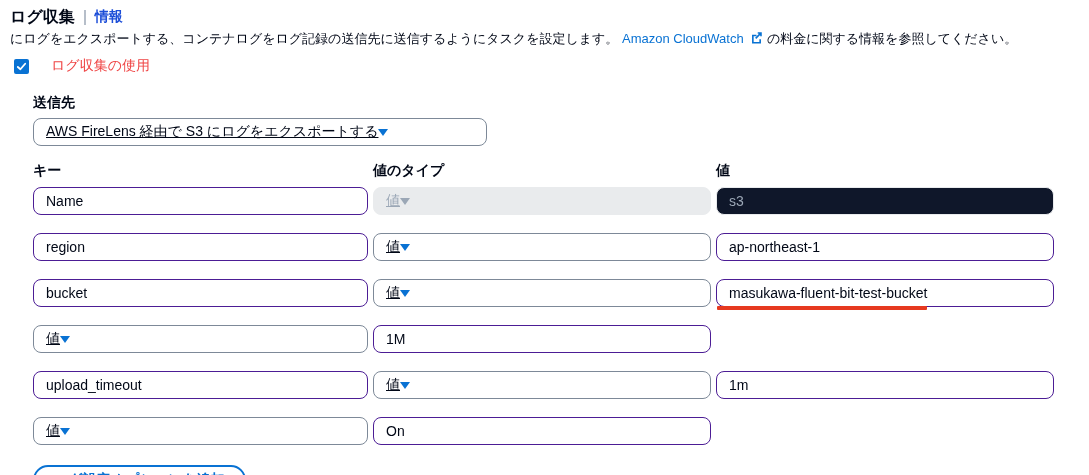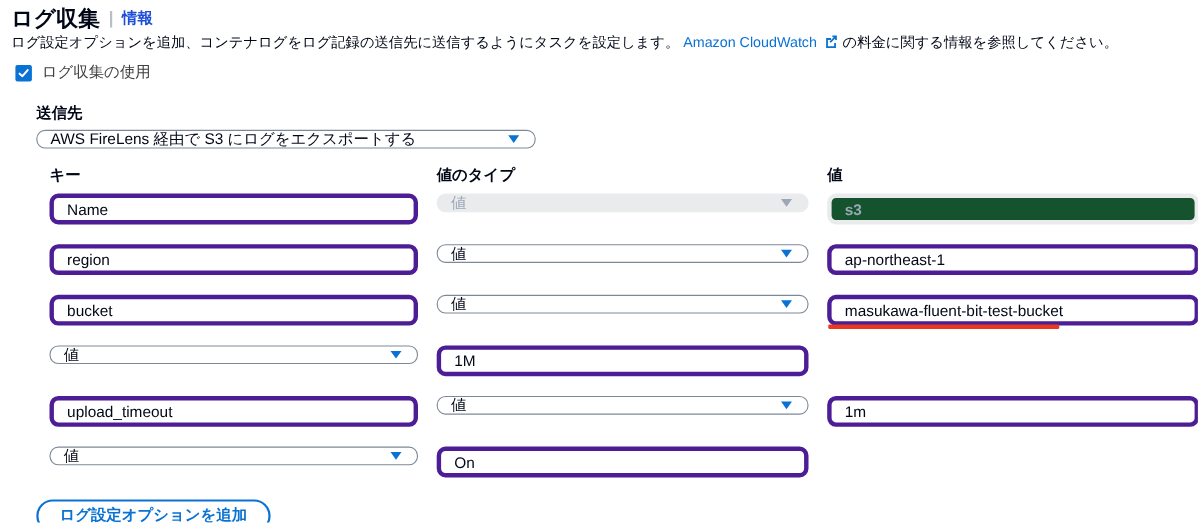--- a/index.html
+++ b/index.html
@@ -7,63 +7,63 @@
     width: 1089px; height: 475px;
     background: #ffffff;
     font-family: "Liberation Sans", "DejaVu Sans", sans-serif;
     color: #000716;
     overflow: hidden;
   }
   .page { padding: 8px 0 0 10px; }
 
   
   .title-row { display: flex; align-items: center; gap: 9px; height: 18px; }
-  .section-title { font-size: 20px; font-weight: bold; color: #000716; }
+  .section-title { font-size: 16px; font-weight: bold; color: #000716; }
   .title-divider { width: 2px; height: 15px; background: #b6bec9; }
   .info-link { font-size: 14px; font-weight: bold; color: #1d4ed8; text-decoration: none; cursor: pointer; }
 
   .desc { margin-top: 5px; font-size: 13px; line-height: 16px; color: #000716; }
   .desc a { color: #0972d3; text-decoration: none; cursor: pointer; }
   .ext-icon { display: inline-block; vertical-align: -1px; margin-left: 3px; }
 
   
   .checkbox-row { margin-top: 9px; margin-left: 4px; display: flex; align-items: center; gap: 9px; cursor: pointer; }
   .checkbox { width: 15px; height: 15px; background: #0972d3; border-radius: 2px;
               display: flex; align-items: center; justify-content: center; flex: 0 0 auto; }
-  .checkbox-label { font-size: 14px; color: #404040; }
+  .checkbox-label { font-size: 14px; color: #ef4444; margin-left: 13px; }
 
   
   .form-section { margin-left: 23px; margin-top: 19px; }
   .field-label { font-size: 14px; font-weight: bold; margin-bottom: 6px; }
 
   .select {
-    height: 17px; border: 1px solid #7d8998; border-radius: 8px; background: #fff;
-    display: flex; align-items: center; justify-content: space-between;
-    padding: 0 14px 0 12px; font-size: 14px; cursor: pointer;
+    height: 28px; border: 1px solid #7d8998; border-radius: 8px; background: #fff;
+    display: flex; align-items: center; 
+    padding: 0 14px 0 12px; font-size: 14px; cursor: pointer; text-decoration: underline;
   }
   .destination-select { width: 454px; }
   .caret { width: 0; height: 0; border-left: 5px solid transparent; border-right: 5px solid transparent;
            border-top: 7px solid #0972d3; flex: 0 0 auto; }
 
   
   .grid-headers, .grid-row {
-    display: grid; grid-template-columns: 335px 338px 338px; column-gap: 17px; margin-left: 12px;
+    display: grid; grid-template-columns: 335px 338px 338px; column-gap: 5px;
   }
   .grid-headers { margin-top: 16px; }
   .col-header { font-size: 14px; font-weight: bold; }
   .grid-rows { margin-top: 7px; display: flex; flex-direction: column; row-gap: 18px; }
 
   .text-input {
-    height: 28px; width: 100%; border: 4px solid #4c1d95; border-radius: 8px;
+    height: 28px; width: 100%; border: 1px solid #4c1d95; border-radius: 8px;
     padding: 0 12px; font-size: 14px; color: #000716; background: #fff;
     font-family: "Liberation Sans", "DejaVu Sans", sans-serif; outline: none;
   }
   .select.disabled { background: #e9ebed; border-color: #e9ebed; color: #9ba7b6; cursor: default; }
   .select.disabled .caret { border-top-color: #9ba7b6; }
-  .text-input.disabled { background: #14532d; border-color: #e9ebed; color: #9ba7b6; font-weight: bold; }
+  .text-input.disabled { background: #0f172a; border-color: #e9ebed; color: #9ba7b6; }
 
   .cell { position: relative; }
   .annotation-underline {
     position: absolute; left: 1px; bottom: -3px; width: 210px; height: 4px;
     background: #e6391f; border-radius: 1px;
   }
 
   
   .add-btn {
     margin-top: 20px; height: 30px; padding: 0 19px;
@@ -77,21 +77,21 @@
 
 <div class="page">
 
   <div class="title-row">
     <span class="section-title">ログ収集</span>
     <span class="title-divider"></span>
     <a class="info-link">情報</a>
   </div>
 
   <div class="desc">
-    <span>ログ設定オプションを追加、コンテナログをログ記録の送信先に送信するようにタスクを設定します。</span>
+    <span>にログをエクスポートする、コンテナログをログ記録の送信先に送信するようにタスクを設定します。</span>
     <a>Amazon CloudWatch</a>
     <span class="ext-icon"><svg width="13" height="13" viewBox="0 0 16 16">
           <path d="M2.5 4.5h5.5v2H4.5v7h7v-3.5h2v5.5h-11z" fill="#0972d3"></path>
           <path d="M9.5 1.5h5v5h-2V4.9l-4.8 4.8-1.4-1.4 4.8-4.8H9.5z" fill="#0972d3"></path>
         </svg></span>
     <span>の料金に関する情報を参照してください。</span>
   </div>
 
   <div class="checkbox-row">
     <span class="checkbox">

